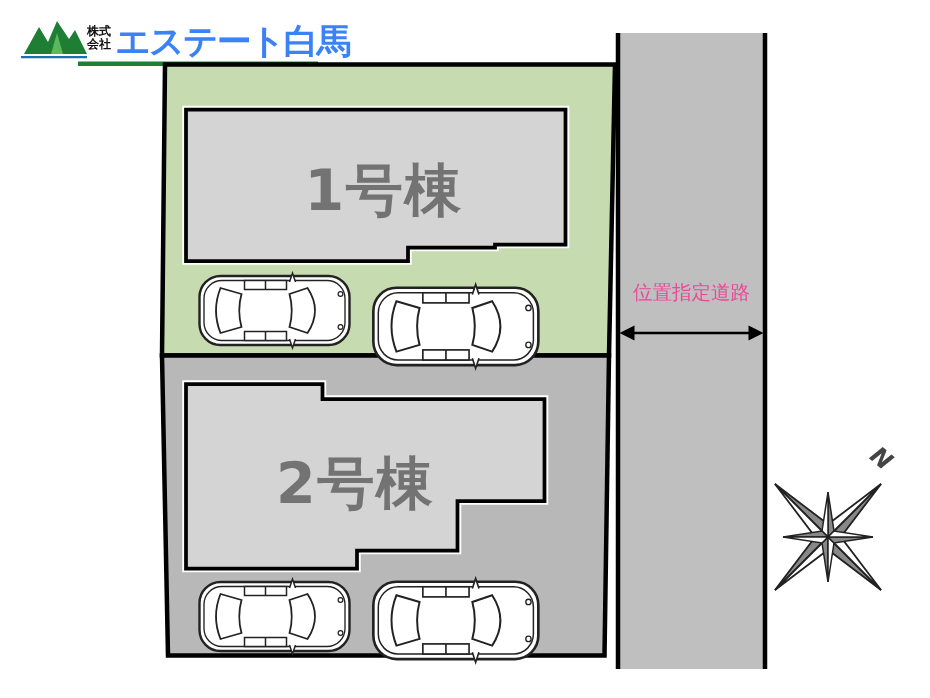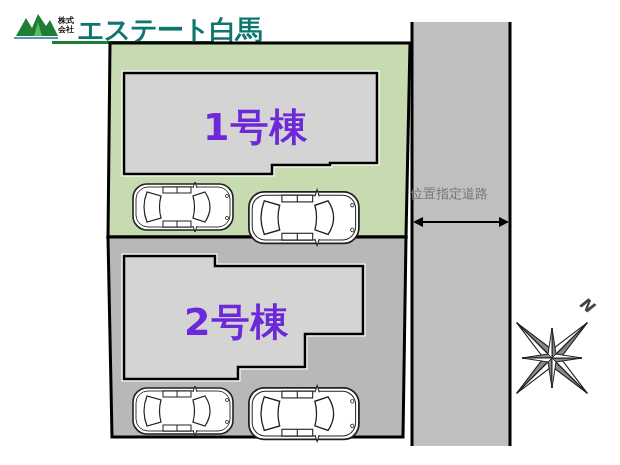--- a/index.html
+++ b/index.html
@@ -1,30 +1,30 @@
 <!DOCTYPE html>
 <html><head>
 <meta charset="utf-8">
 <style>
   html, body { margin: 0; padding: 0; background: #ffffff; }
   body { width: 620px; height: 465px; position: relative; overflow: hidden;
          font-family: "DejaVu Sans", "Liberation Sans", sans-serif; }
   .logo { position: absolute; left: 14px; top: 8px; height: 36px; width: 190px; }
-  .logo-text { position: absolute; left: 63px; top: 4px; font-size: 27px; font-weight: bold;
-               color: #0f766e; letter-spacing: -1px; white-space: nowrap;
+  .logo-text { position: absolute; left: 63px; top: 4px; font-size: 23px; font-weight: bold;
+               color: #3b82f6; letter-spacing: -1px; white-space: nowrap;
                font-family: "DejaVu Sans", sans-serif; }
   .logo-small { position: absolute; left: 44px; top: 8px; font-size: 8px; line-height: 9px;
                 font-weight: bold; color: #111; width: 18px; }
   .logo-line { position: absolute; left: 38px; top: 33px; width: 160px; height: 3px; background: #1e7e34; }
   svg.plan { position: absolute; left: 0; top: 0; }
-  .bldg-label { position: absolute; font-size: 38px; font-weight: bold; color: #6d28d9;
+  .bldg-label { position: absolute; font-size: 38px; font-weight: bold; color: #737373;
                 font-family: "DejaVu Sans", sans-serif; letter-spacing: 1px; white-space: nowrap; }
-  .road-label { position: absolute; font-size: 13px; color: #737373; text-align: left;
+  .road-label { position: absolute; font-size: 13px; color: #ec4899; text-align: center;
                 background: transparent; line-height: 16px; white-space: nowrap;
-                font-family: Liberation Mono, monospace; }
+                font-family: Liberation Sans, sans-serif; }
   .north-label { position: absolute; left: 581px; top: 296px; font-size: 16px; font-style: italic;
                  font-weight: bold; color: #444; transform: rotate(40deg); }
 </style>
 </head>
 <body>
 
 <div class="logo">
   <svg width="44" height="32" viewBox="0 0 44 32" style="position:absolute;left:0;top:2px;">
     <polygon points="2,26 12,8 18,18 24,4 32,16 36,10 44,26" fill="#1e7e34"></polygon>
     <polygon points="20,26 24,12 28,26" fill="#5cb85c"></polygon>

